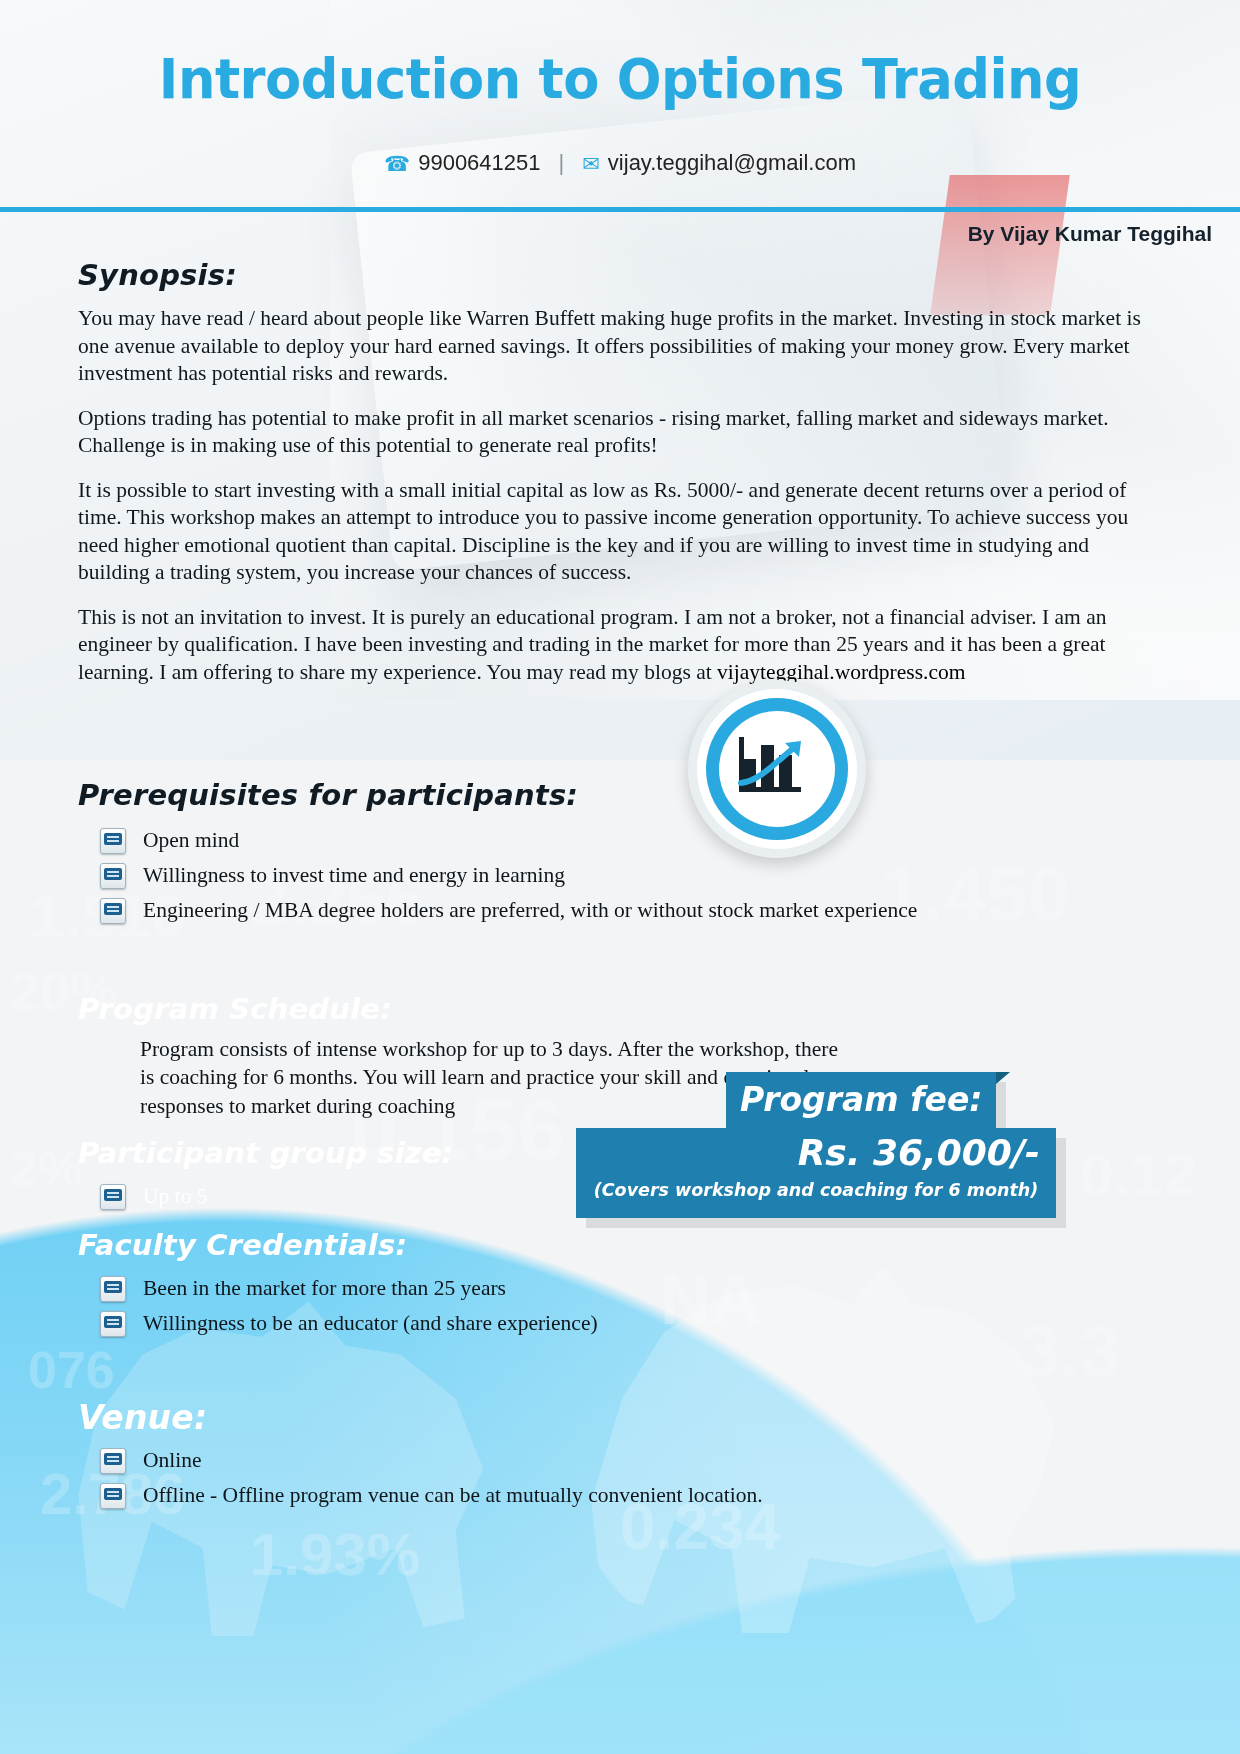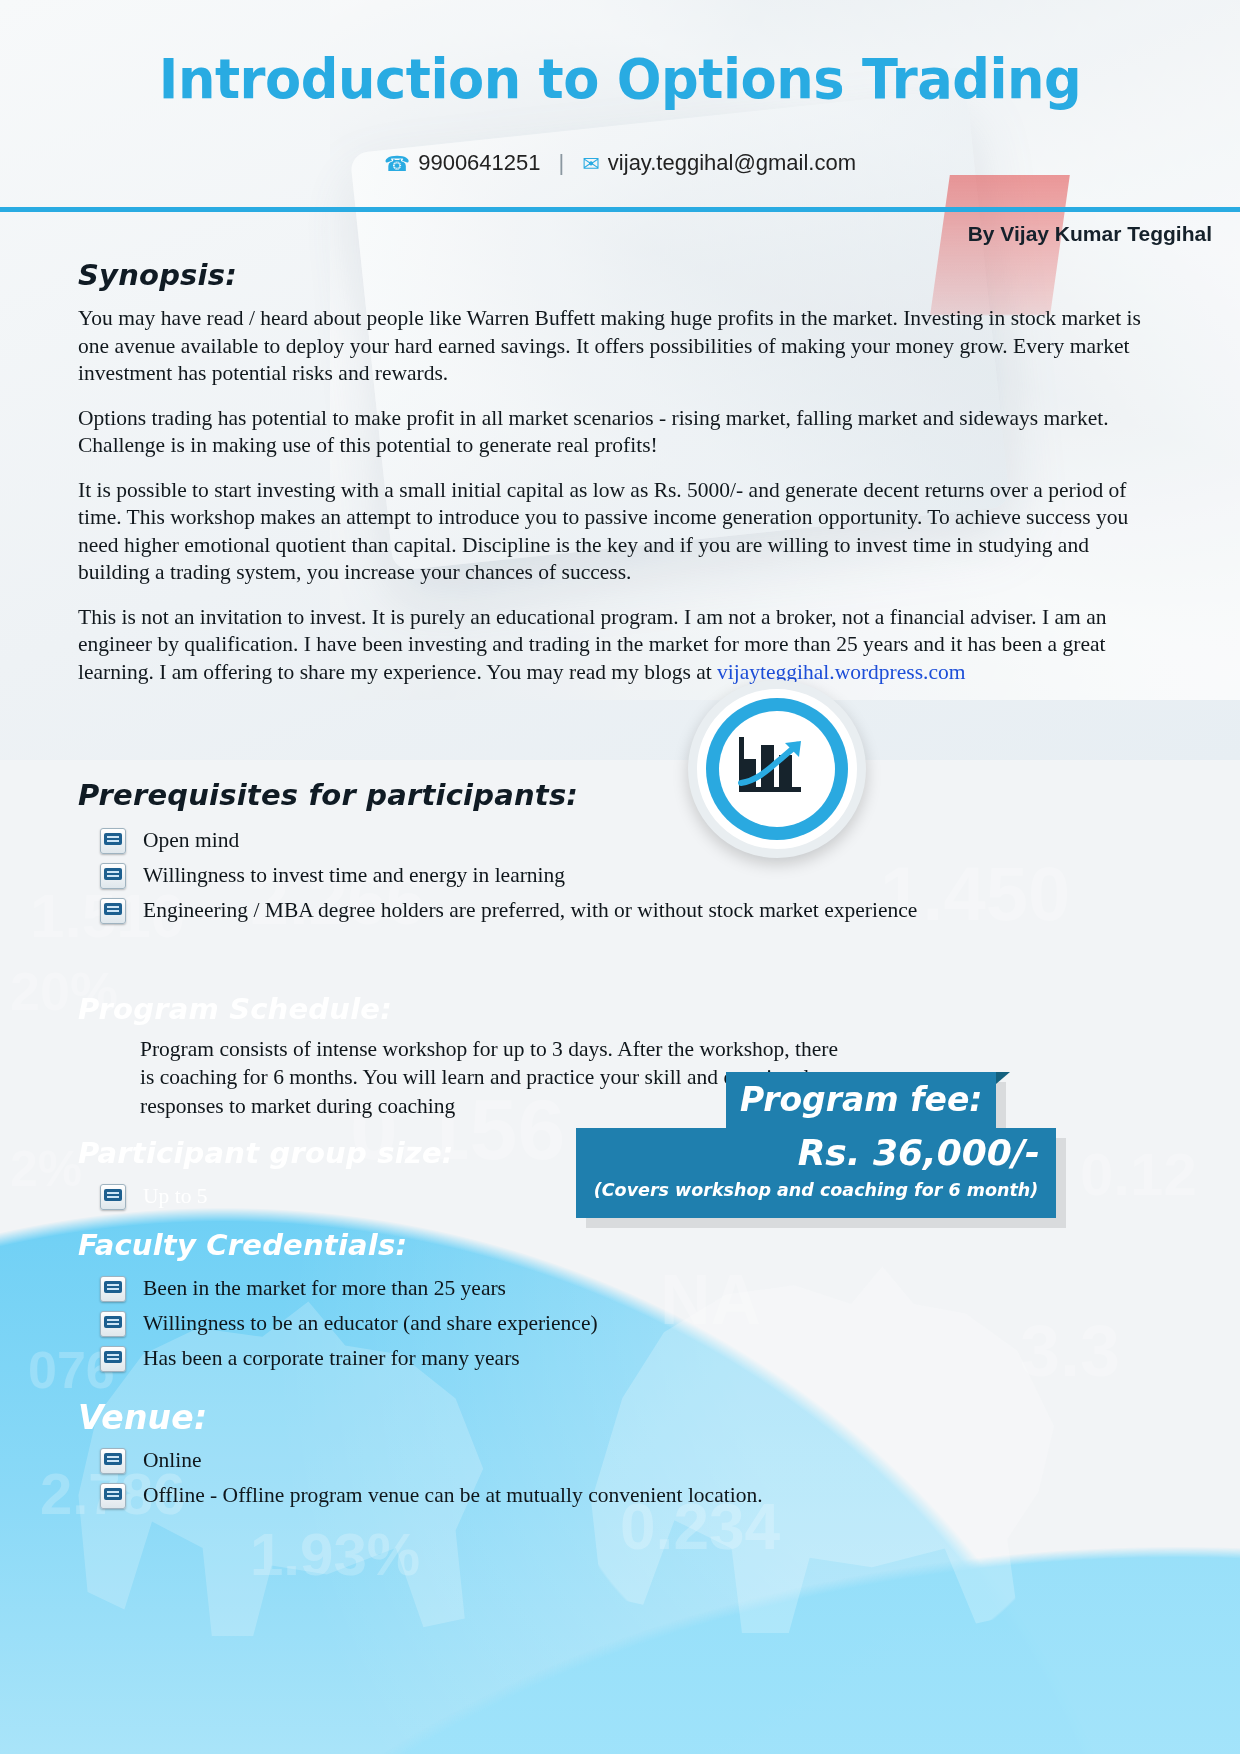--- a/index.html
+++ b/index.html
@@ -101,21 +101,21 @@
     font-size:29px;color:#101b24;letter-spacing:.2px;
   }
   .h2.white{color:#ffffff;}
   .synopsis-h{position:absolute;left:78px;top:258px;}
   .para{
     font-family:"Liberation Serif", serif;
     font-size:21.5px;line-height:1.28;color:#11181d;
   }
   .paras{position:absolute;left:78px;top:305px;width:1085px;}
   .paras p{margin:0 0 17px 0;}
-  .link{color:#1d4ed8;text-align:right;}
+  .link{color:#000000;text-align:right;}
 
   .prereq-h{position:absolute;left:78px;top:778px;}
   .list{position:absolute;}
   .li{display:flex;align-items:flex-start;margin-bottom:9px;}
   .li .bullet{
     width:24px;height:24px;margin-right:17px;flex:0 0 auto;position:relative;
     border-radius:3px;
     background:linear-gradient(180deg,#ffffff,#dfe7ec);
     border:1px solid #9fb3c0;
     box-shadow:0 1px 2px rgba(0,0,0,.25);
@@ -275,24 +275,20 @@
   <div class="h2 white faculty-h">Faculty Credentials:</div>
   <div class="list" style="left:100px;top:1276px;">
     <div class="li">
         <span class="bullet"></span>
         <span class="txt">Been in the market for more than 25 years</span>
       </div>
     <div class="li">
         <span class="bullet"></span>
         <span class="txt">Willingness to be an educator (and share experience)</span>
       </div>
-    <div class="li">
-        <span class="bullet"></span>
-        <span class="txt">Has been a corporate trainer for many years</span>
-      </div>
   </div>
 
   <div class="h2 white venue-h">Venue:</div>
   <div class="list" style="left:100px;top:1448px;">
     <div class="li">
         <span class="bullet"></span>
         <span class="txt">Online</span>
       </div>
     <div class="li">
         <span class="bullet"></span>

